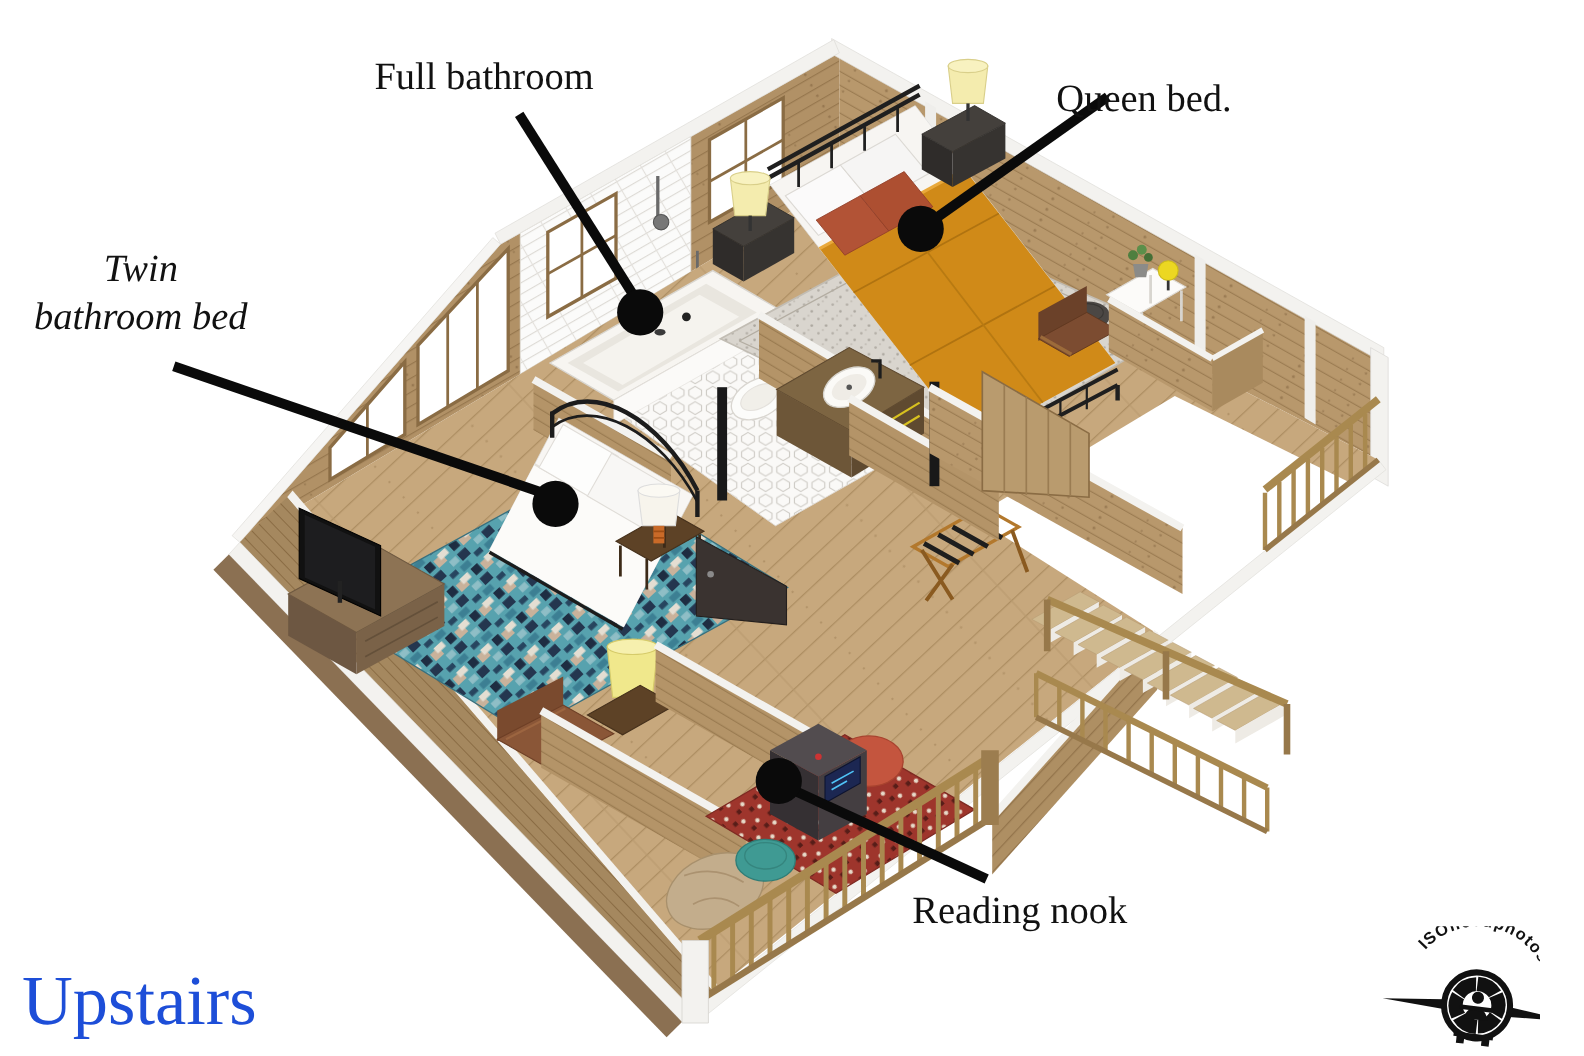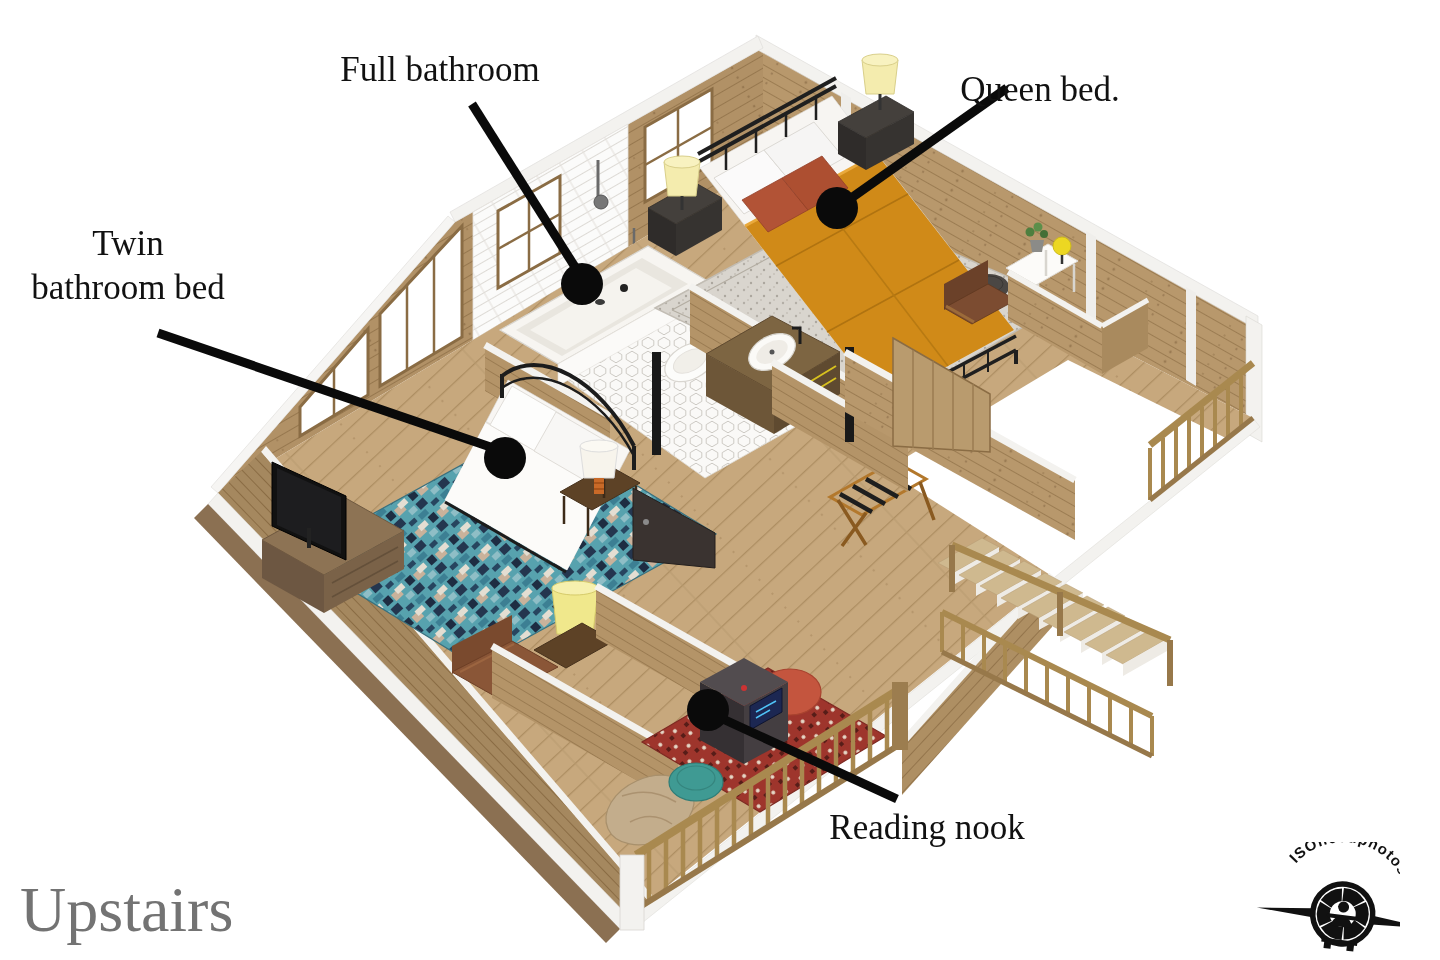--- a/index.html
+++ b/index.html
@@ -1,20 +1,20 @@
 <!DOCTYPE html>
 <html><head>
 <meta charset="utf-8">
 <style>
   html,body{margin:0;padding:0;background:#fff;}
   .stage{position:relative;width:1400px;height:960px;background:#fff;overflow:hidden;
          font-family:"Liberation Serif",serif;border-radius:21px;}
   .stage svg.scene{position:absolute;left:0;top:0;}
   .lbl{position:absolute;color:#111;font-size:35px;line-height:44px;text-align:center;}
-  .title{position:absolute;left:20px;top:874px;color:#737373;font-size:64px;line-height:72px;}
+  .title{position:absolute;left:20px;top:874px;color:#1d4ed8;font-size:64px;line-height:72px;}
   .wm{position:absolute;left:1254px;top:842px;}
 </style>
 </head>
 <body>
 
 <div class="stage">
 
 <svg class="scene" width="1440" height="960" viewBox="0 0 1440 960">
 <defs>
   <pattern id="wallNE" patternUnits="userSpaceOnUse" width="90" height="11" patternTransform="rotate(29.5)">
@@ -375,21 +375,21 @@
   <circle cx="837" cy="208" r="21" fill="#0a0a0a"></circle>
   <line x1="158" y1="333" x2="505" y2="452" stroke-width="9" stroke="#0a0a0a"></line>
   <circle cx="505" cy="458" r="21" fill="#0a0a0a"></circle>
   <line x1="897" y1="799" x2="712" y2="714" stroke-width="9" stroke="#0a0a0a"></line>
   <circle cx="708" cy="710" r="21" fill="#0a0a0a"></circle>
 </g>
 </svg>
 
 <div class="lbl" style="left:290px;top:48px;width:300px;">Full bathroom</div>
 <div class="lbl" style="left:890px;top:28px;width:300px;margin-top:40px;">Queen bed.</div>
-<div class="lbl" style="left:0px;top:222px;width:256px;">
+<div class="lbl" style="left:0px;top:222px;width:256px;font-style:italic;">
   <div>Twin</div>
   <div>bathroom bed</div>
 </div>
 <div class="lbl" style="left:777px;top:806px;width:300px;">
   <div>Reading nook</div>
 </div>
 
 <div class="title">Upstairs</div>
 
 <svg class="wm" width="178" height="118" viewBox="0 0 178 118">

